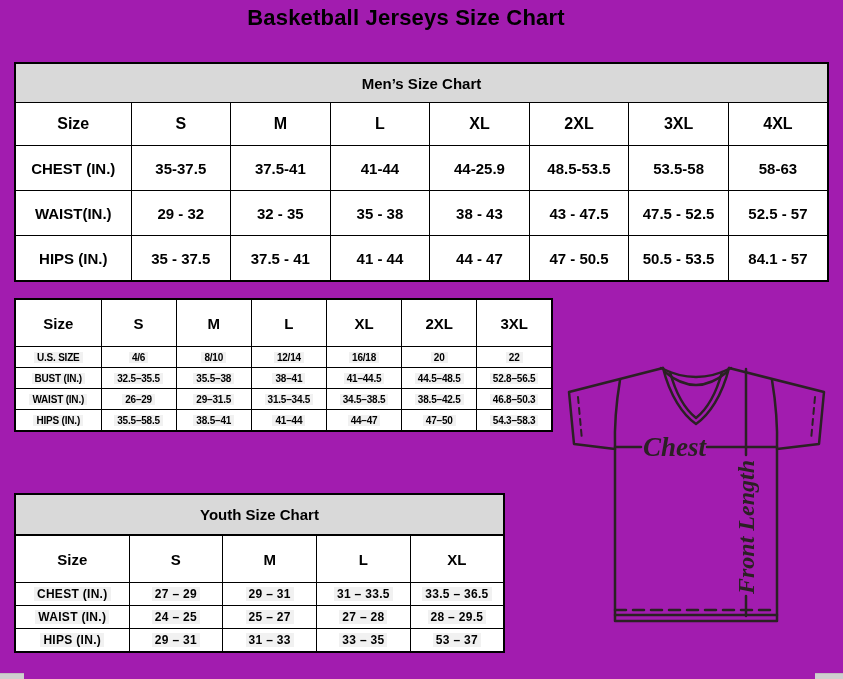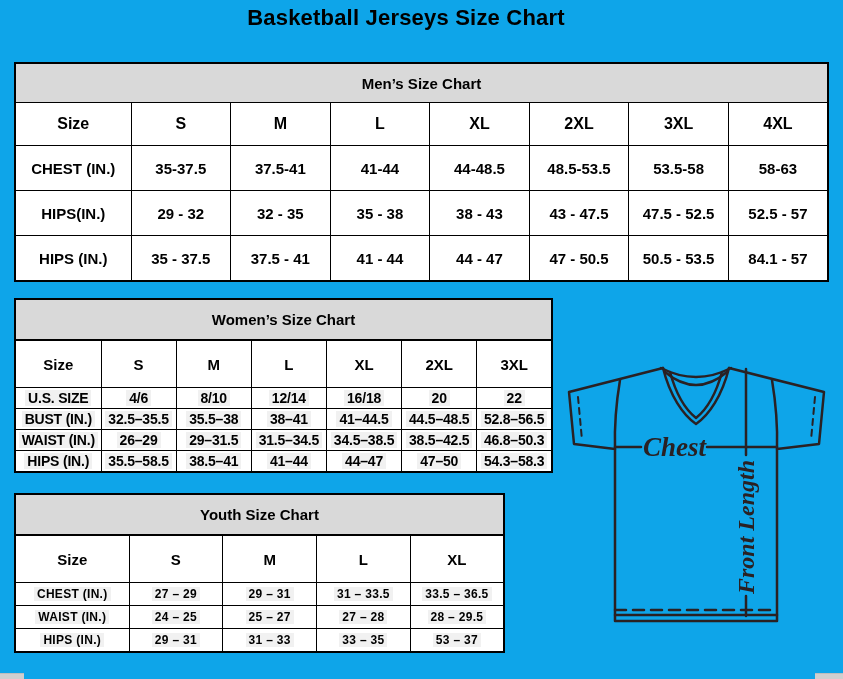--- a/index.html
+++ b/index.html
@@ -1,17 +1,17 @@
 <!DOCTYPE html>
 <html><head>
 <meta charset="utf-8">
 <style>
   html,body { margin:0; padding:0; background:#ffffff; }
   #screen {
-    position:relative; width:843px; height:679px; background:#0ea5e9;
+    position:relative; width:843px; height:679px; background:#a21caf;
     font-family:"Liberation Sans", sans-serif; overflow:hidden; color:#000;
   }
   .page-title {
     position:absolute; top:5px; left:0; width:812px; text-align:center;
     font-size:22px; font-weight:bold; letter-spacing:0.2px;
   }
   table.size-table {
     position:absolute; border-collapse:collapse; table-layout:fixed;
     background:#fff; border:2px solid #000;
   }
@@ -24,21 +24,21 @@
   .mens { left:14px; top:62px; width:815px; }
   .mens th, .mens td { border-width:2px; }
   .mens .caption-row th { height:38px; }
   .mens .size-row th { height:42px; font-size:16px; }
   .mens .data-row td { height:44px; font-size:15px; }
   .mens .row-label { font-size:14px; }
   
   .womens { left:14px; top:298px; width:539px; }
   .womens .caption-row th { height:39px; border-width:2px; }
   .womens .size-row th { height:46px; font-size:15px; }
-  .womens .data-row td { height:20px; font-size:14px; letter-spacing:-0.2px;margin-left:16px; }
+  .womens .data-row td { height:20px; font-size:10px; letter-spacing:-0.2px;margin-left:16px; }
   .womens .row-label { font-size:11px; }
   
   .youth { left:14px; top:493px; width:491px; }
   .youth .caption-row th { height:39px; border-width:2px; }
   .youth .size-row th { height:46px; font-size:15px; }
   .youth .data-row td { height:22px; font-size:12px; letter-spacing:0.3px; }
   .youth .row-label { font-size:12px; }
   .hl { background:#f1f1f1; padding:0 3px; }
   
   .jersey-diagram { position:absolute; left:556px; top:358px; width:288px; height:266px; }
@@ -81,27 +81,27 @@
           <th>XL</th>
           <th>2XL</th>
           <th>3XL</th>
           <th>4XL</th>
         </tr>
         <tr class="data-row">
           <td class="row-label">CHEST (IN.)</td>
           <td>35-37.5</td>
           <td>37.5-41</td>
           <td>41-44</td>
-          <td>44-48.5</td>
+          <td>44-25.9</td>
           <td>48.5-53.5</td>
           <td>53.5-58</td>
           <td>58-63</td>
         </tr>
         <tr class="data-row">
-          <td class="row-label">HIPS(IN.)</td>
+          <td class="row-label">WAIST(IN.)</td>
           <td>29 - 32</td>
           <td>32 - 35</td>
           <td>35 - 38</td>
           <td>38 - 43</td>
           <td>43 - 47.5</td>
           <td>47.5 - 52.5</td>
           <td>52.5 - 57</td>
         </tr>
         <tr class="data-row">
           <td class="row-label">HIPS (IN.)</td>
@@ -120,23 +120,20 @@
       <colgroup>
         <col style="width:86px">
         <col>
         <col>
         <col>
         <col>
         <col>
         <col>
       </colgroup>
       <tbody>
-        <tr class="caption-row">
-          <th colspan="7" class="table-caption">Women’s Size Chart</th>
-        </tr>
         <tr class="size-row">
           <th>Size</th>
           <th>S</th>
           <th>M</th>
           <th>L</th>
           <th>XL</th>
           <th>2XL</th>
           <th>3XL</th>
         </tr>
         <tr class="data-row">

